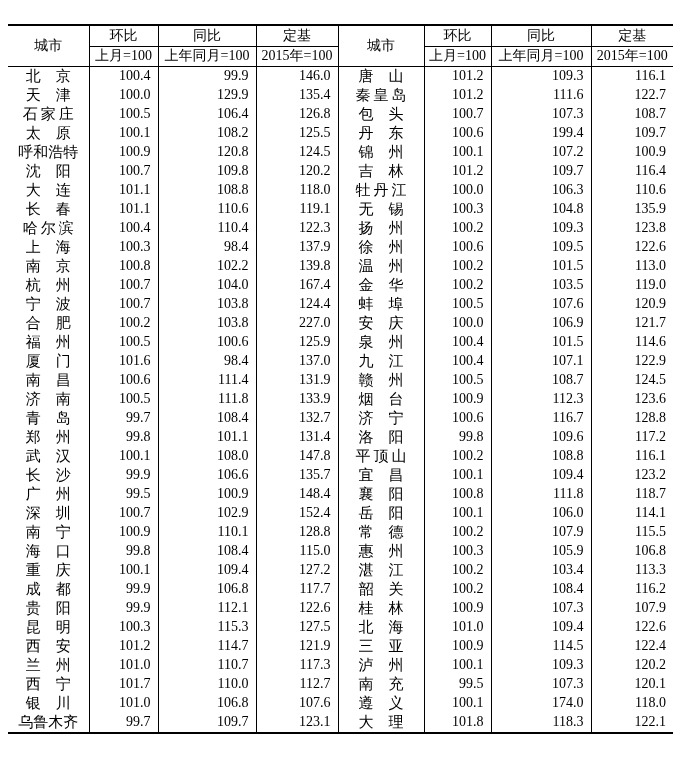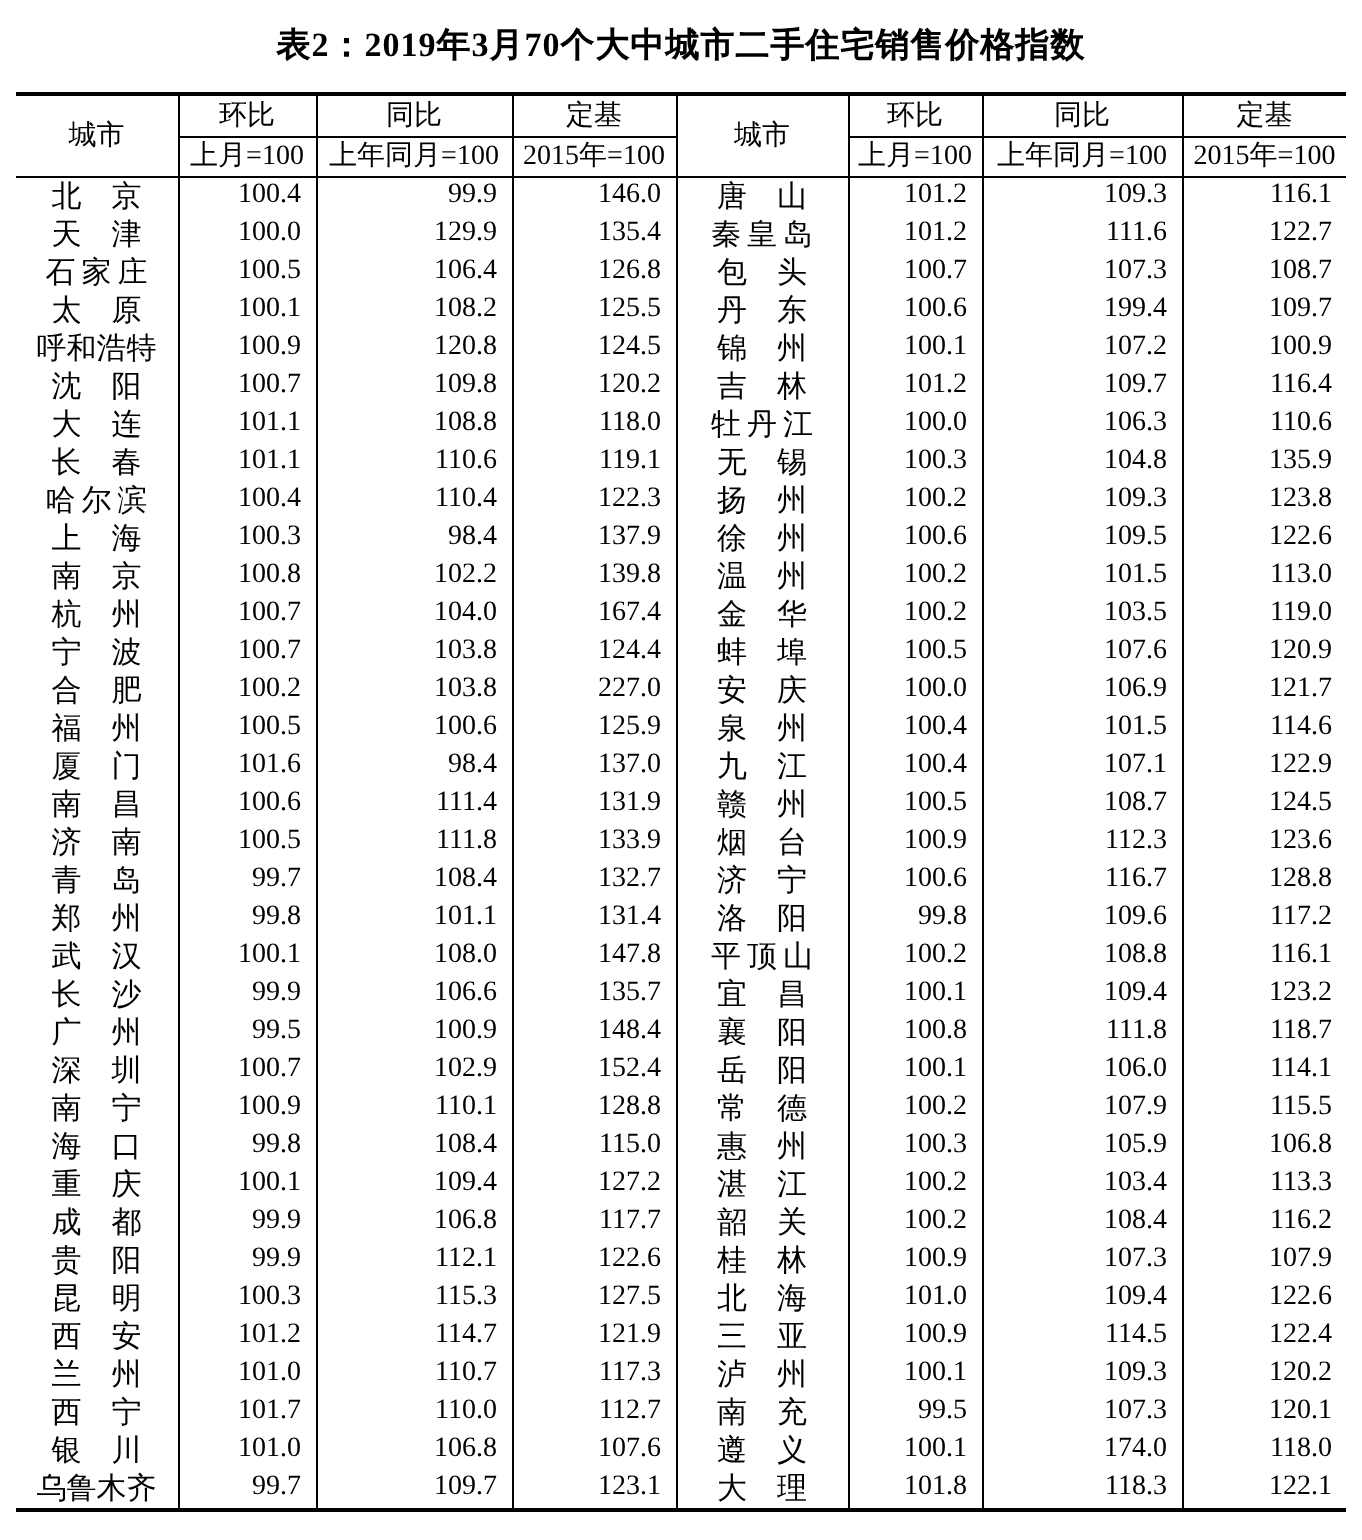--- a/index.html
+++ b/index.html
@@ -22,21 +22,21 @@
     font-weight: bold;
     font-size: 17px;
     line-height: 22px;
     letter-spacing: 0.5px;
   }
   table.price-table {
     border-collapse: collapse;
     table-layout: fixed;
     width: 665px;
     height: 701px;
-    margin: 12px 0 0 8px;
+    margin: 24px 0 0 8px;
     border-top: 2px solid #000;
     border-bottom: 2px solid #000;
     font-family: Liberation Serif, serif;
   }
   th, td {
     padding: 0;
     margin: 0;
     font-weight: normal;
     overflow: hidden;
     white-space: nowrap;
@@ -62,21 +62,20 @@
     text-align: center;
   }
   .cityname { display: inline-block; }
   .sp3 { letter-spacing: 0.2em; margin-right: -0.2em; }
 </style>
 </head>
 <body>
 
 <div class="page">
 
-  <div class="title">表2：2019年3月70个大中城市二手住宅销售价格指数</div>
 
   <table class="price-table">
     <colgroup>
       <col style="width:81px">
         <col style="width:69px">
         <col style="width:98px">
         <col style="width:82px">
       <col style="width:86px">
         <col style="width:67px">
         <col style="width:100px">

